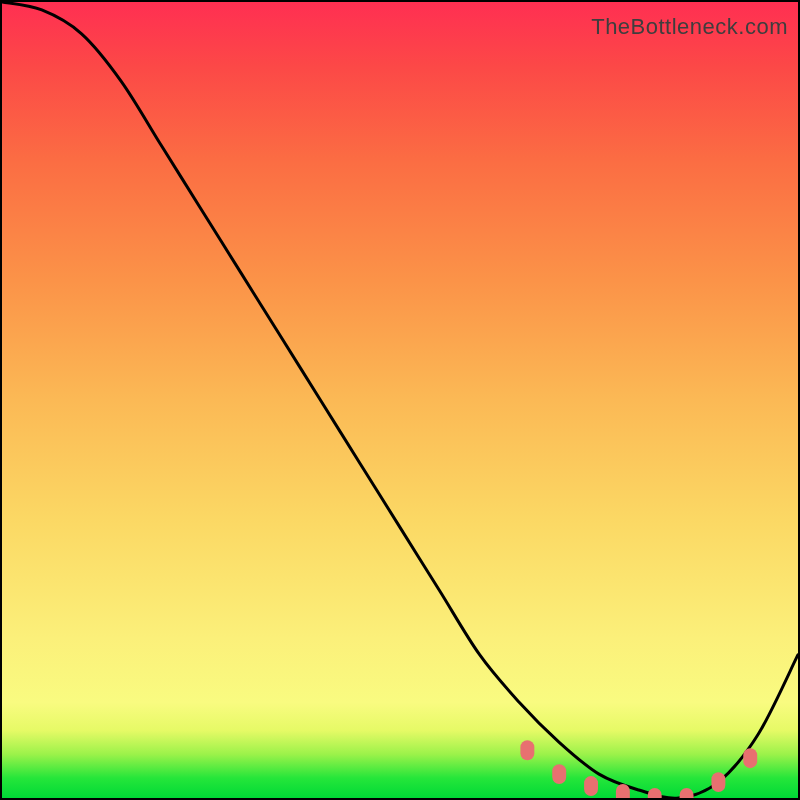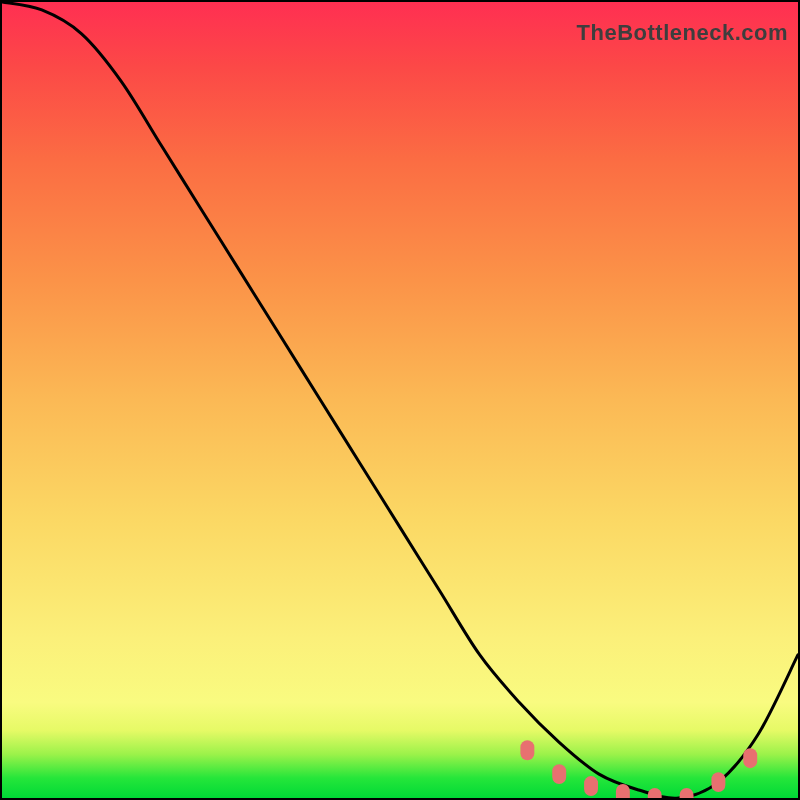--- a/index.html
+++ b/index.html
@@ -39,24 +39,24 @@
     );
   }
   .curve-svg {
     position: absolute;
     inset: 0;
     width: 100%;
     height: 100%;
   }
   .watermark {
     position: absolute;
-    top: 18px;
+    top: 12px;
     right: 10px;
     font-size: 22px;
-    font-weight: 700;
+    font-weight: 400;
     color: #3e3e3e;
     letter-spacing: 0.5px;
     z-index: 5;
   }
 </style>
 </head>
 <body>
 
 <div class="chart-container">
   <div class="gradient-bg"></div>

